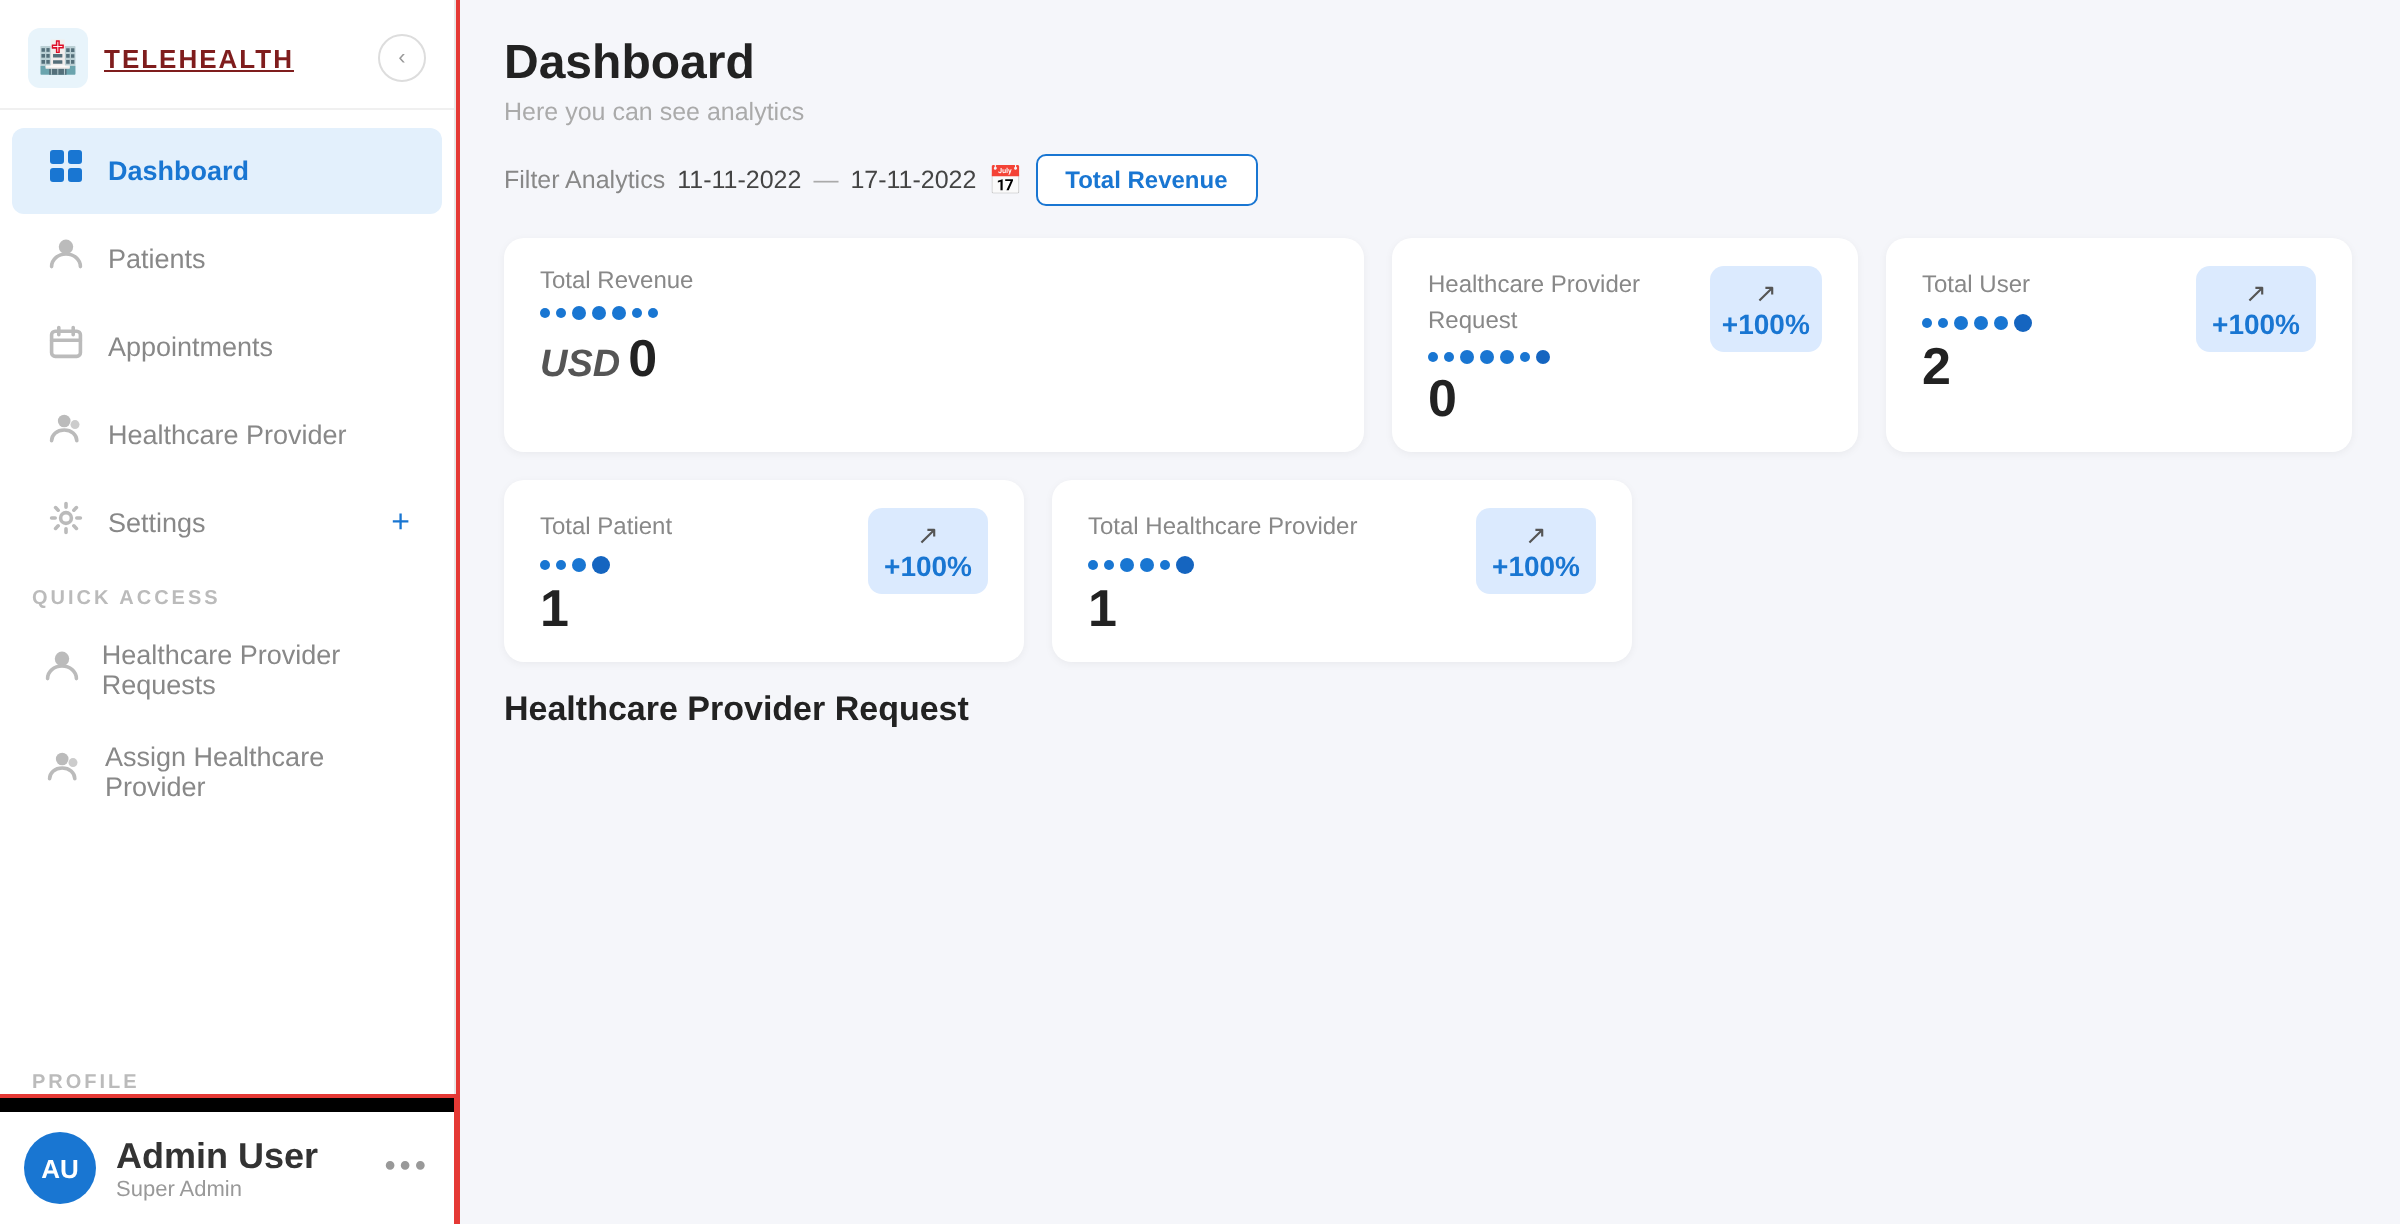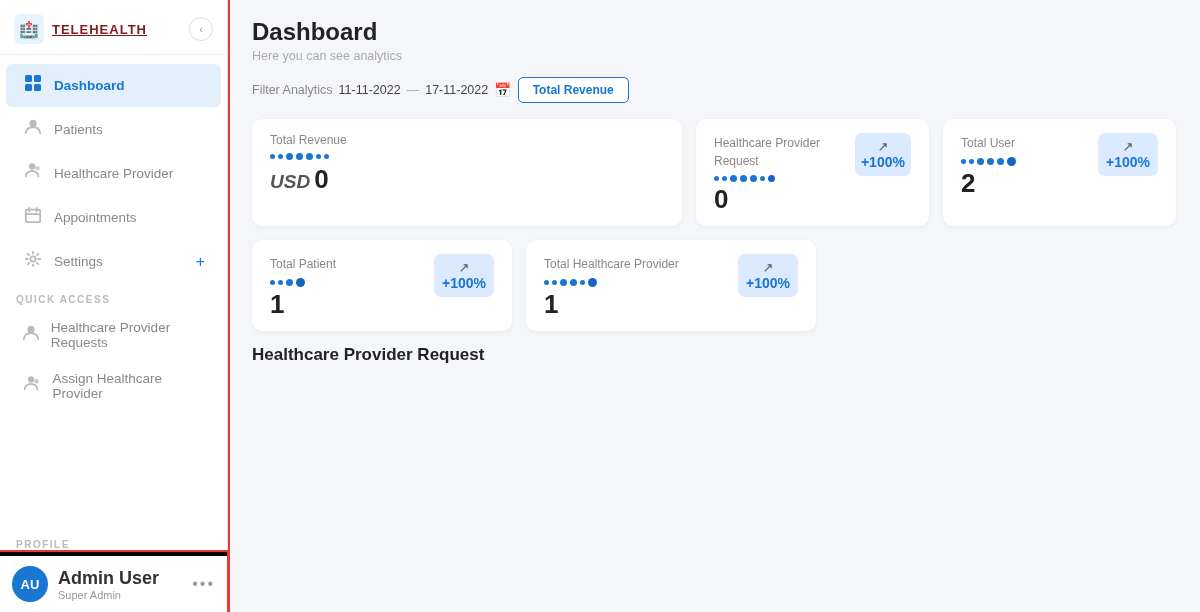--- a/index.html
+++ b/index.html
@@ -90,21 +90,21 @@
       text-transform: uppercase;
       padding: 10px 16px 4px 16px;
       font-weight: 600;
     }
     .nav-item .nav-plus {
       margin-left: auto;
       font-size: 16px;
       color: #1976d2;
     }
     .sidebar-profile {
-      border-top: 4px solid #000000;
+      border-top: 7px solid #000000;
       padding: 10px 12px;
       outline: 2px solid #e53935;
     }
     .profile-inner {
       display: flex;
       align-items: center;
       gap: 10px;
     }
     .profile-avatar {
       width: 36px; height: 36px;
@@ -272,36 +272,36 @@
             <circle cx="10" cy="6" r="4" fill="#bbb"></circle>
             <path d="M2 17c0-4 3.6-7 8-7s8 3 8 7" stroke="#bbb" stroke-width="2" stroke-linecap="round"></path>
           </svg>
       </span>
       <span>Patients</span>
     </div>
 
     <div class="nav-item">
       <span class="nav-icon">
         <svg width="18" height="18" viewBox="0 0 20 20" fill="none">
+            <rect x="2" y="4" width="16" height="14" rx="2" stroke="#bbb" stroke-width="2"></rect>
+            <path d="M6 2v4M14 2v4M2 9h16" stroke="#bbb" stroke-width="2" stroke-linecap="round"></path>
+          </svg>
+      </span>
+      <span>Appointments</span>
+    </div>
+
+    <div class="nav-item">
+      <span class="nav-icon">
+        <svg width="18" height="18" viewBox="0 0 20 20" fill="none">
             <circle cx="9" cy="5" r="3.5" fill="#bbb"></circle>
             <circle cx="15" cy="7" r="2.5" fill="#ccc"></circle>
             <path d="M2 16c0-3.5 3-6 7-6s7 2.5 7 6" stroke="#bbb" stroke-width="2" stroke-linecap="round"></path>
           </svg>
       </span>
       <span>Healthcare Provider</span>
-    </div>
-
-    <div class="nav-item">
-      <span class="nav-icon">
-        <svg width="18" height="18" viewBox="0 0 20 20" fill="none">
-            <rect x="2" y="4" width="16" height="14" rx="2" stroke="#bbb" stroke-width="2"></rect>
-            <path d="M6 2v4M14 2v4M2 9h16" stroke="#bbb" stroke-width="2" stroke-linecap="round"></path>
-          </svg>
-      </span>
-      <span>Appointments</span>
     </div>
 
     <div class="nav-item">
       <span class="nav-icon">
         <svg width="18" height="18" viewBox="0 0 20 20" fill="none">
             <circle cx="10" cy="10" r="3" stroke="#bbb" stroke-width="2"></circle>
             <path d="M10 2v2M10 16v2M2 10h2M16 10h2M4.22 4.22l1.42 1.42M14.36 14.36l1.42 1.42M4.22 15.78l1.42-1.42M14.36 5.64l1.42-1.42" stroke="#bbb" stroke-width="2" stroke-linecap="round"></path>
           </svg>
       </span>
       <span>Settings</span>

